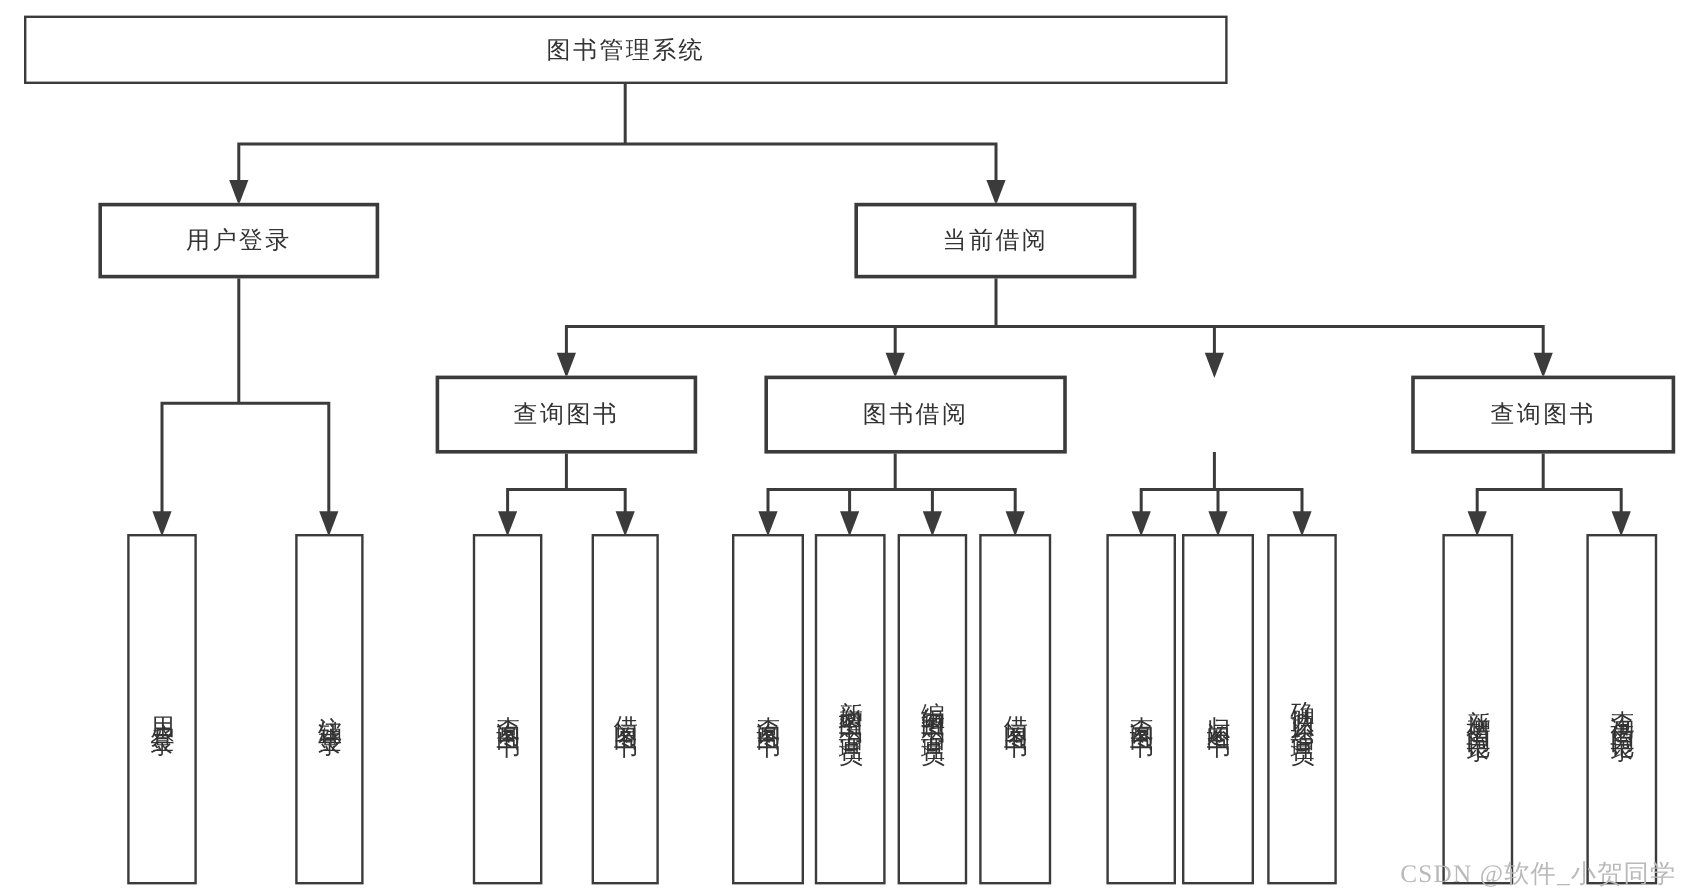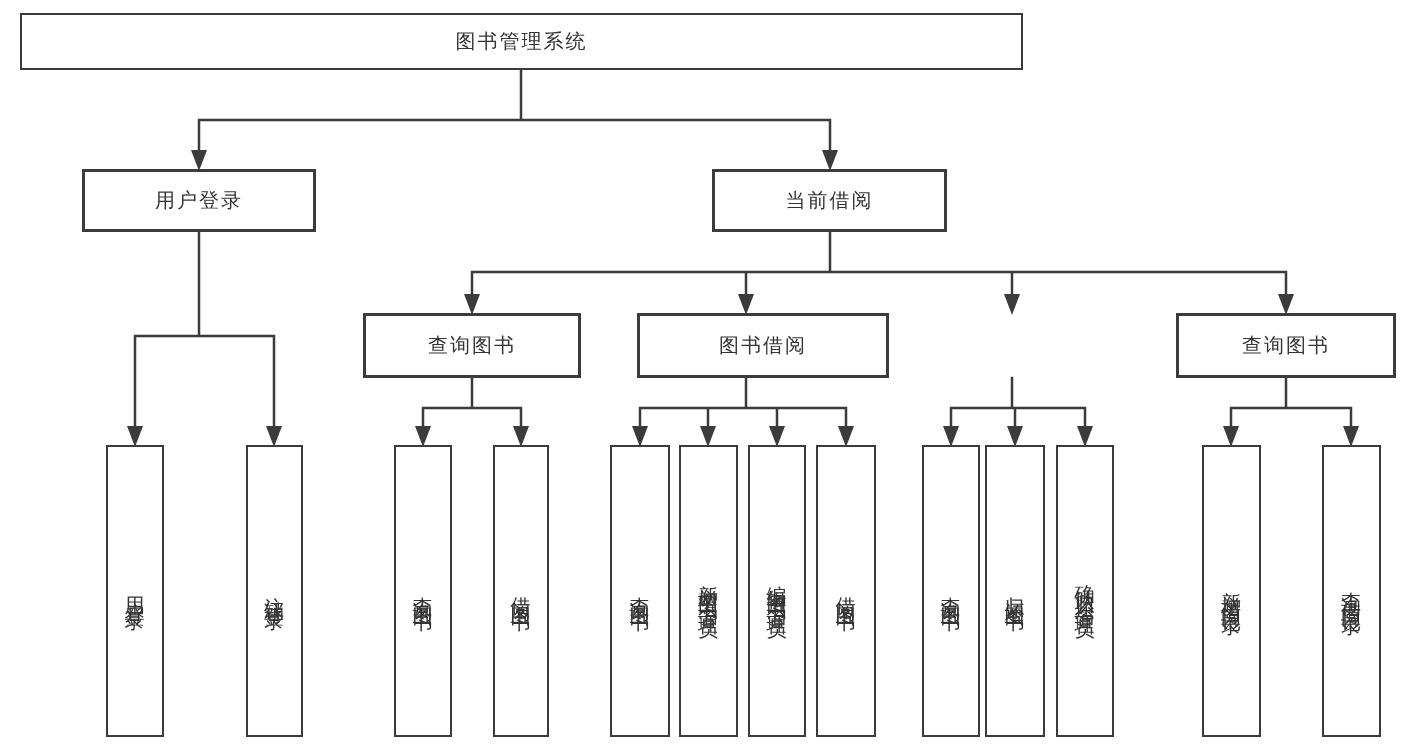--- a/index.html
+++ b/index.html
@@ -150,13 +150,14 @@
     <span>确认归还（管理员）</span>
   </div>
 
   <div class="node leaf" style="left:1202px; top:445px; width:59px; height:292px;">
     <span>新增借阅记录</span>
   </div>
   <div class="node leaf" style="left:1322px; top:445px; width:59px; height:292px;">
     <span>查询借阅记录</span>
   </div>
 
+  <div class="watermark">CSDN @软件_小贺同学</div>
 </div>
 
 </body></html>

